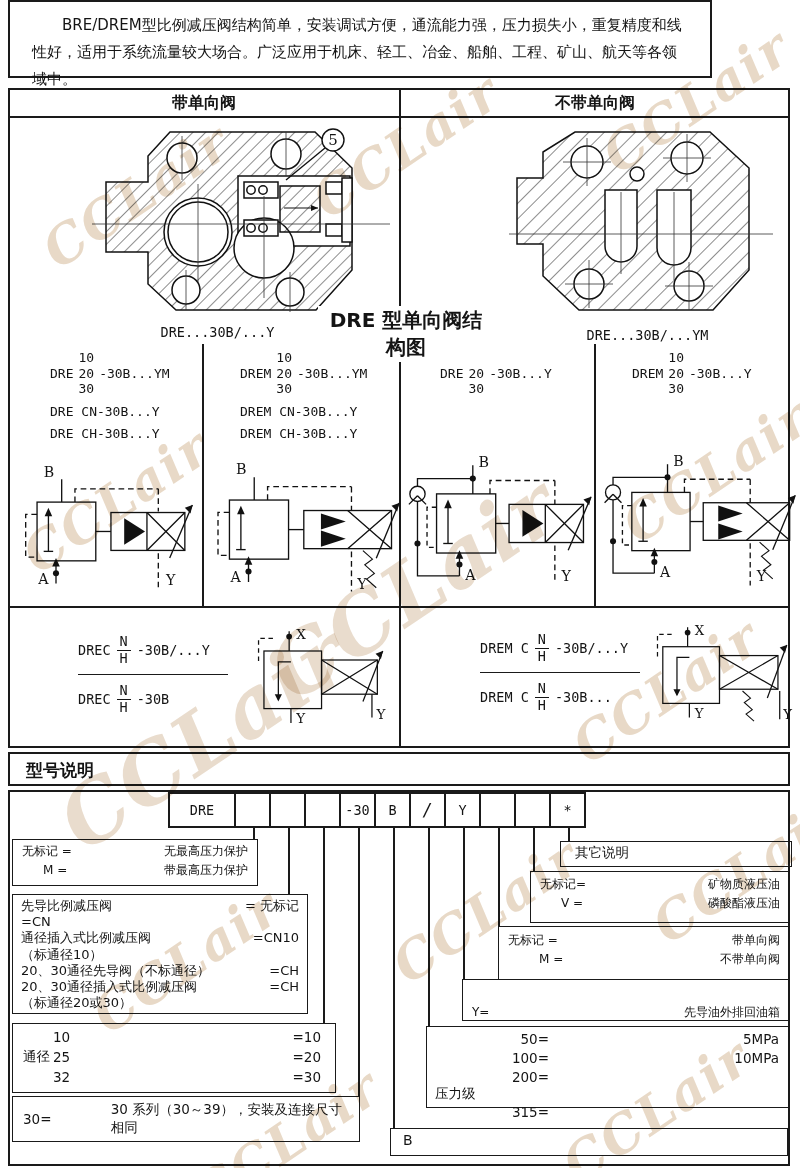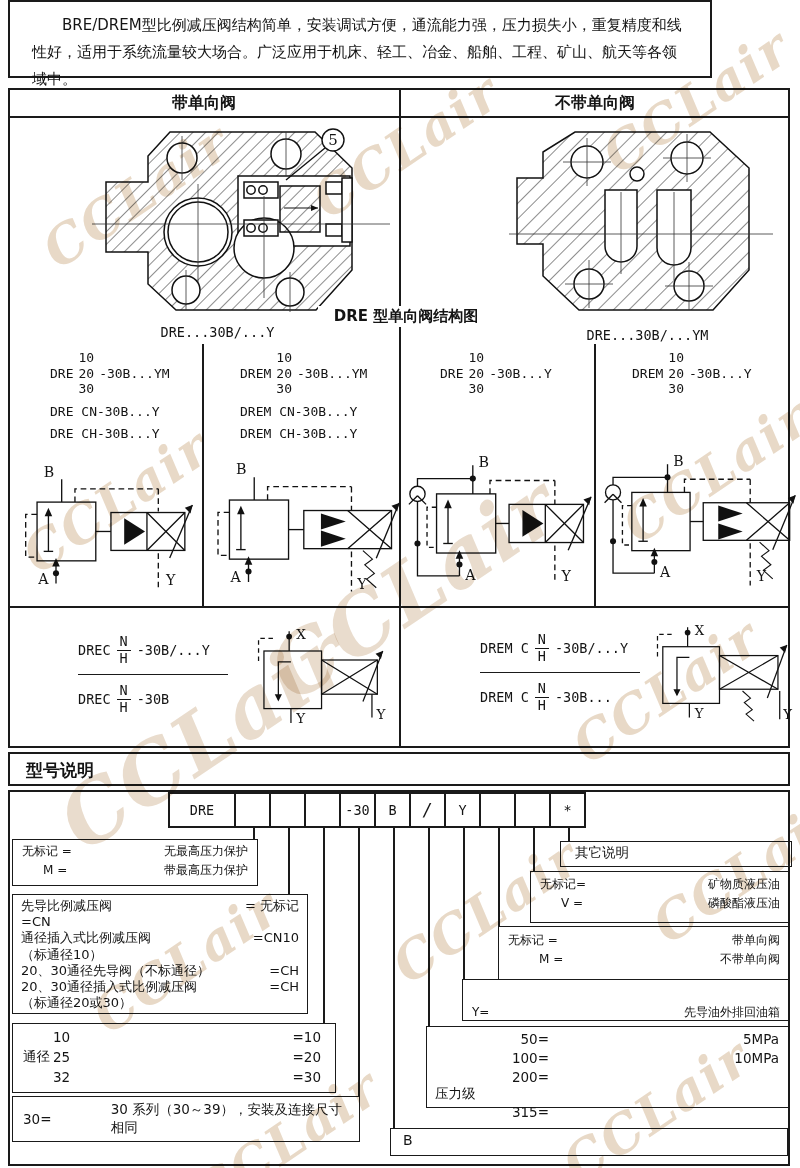--- a/index.html
+++ b/index.html
@@ -6,21 +6,21 @@
   body{width:800px;height:1168px;position:relative;background:#fff;
        font-family:"DejaVu Sans","Liberation Sans",sans-serif;color:#141414;overflow:hidden;}
   .box{position:absolute;border:2px solid #1a1a1a;box-sizing:border-box;background:transparent;}
   .hl{position:absolute;height:2px;background:#1a1a1a;}
   .vl{position:absolute;width:2px;background:#1a1a1a;}
   .vline{position:absolute;width:2px;background:#1a1a1a;}
   .intro{position:absolute;left:8px;top:0;width:704px;height:78px;border:2px solid #1a1a1a;box-sizing:border-box;}
   .intro p{margin:10px 22px 0;text-indent:2em;font-size:15px;line-height:1.8;}
   .colhdr{position:absolute;top:93px;font-size:16px;font-weight:bold;text-align:center;}
   .mono{font-family:"DejaVu Sans Mono","Liberation Mono",monospace;}
-  .caption{position:absolute;background:#fff;text-align:center;font-size:15px;font-weight:600;z-index:3;padding:1px 4px;}
+  .caption{position:absolute;background:#fff;text-align:center;font-size:20px;font-weight:600;z-index:3;padding:1px 4px;}
   .dlabel{position:absolute;text-align:center;font-size:13.5px;z-index:3;}
   .mcol{position:absolute;font-size:13px;z-index:2;}
   .mrow{display:flex;align-items:center;gap:5px;}
   .mstack{display:inline-flex;flex-direction:column;align-items:center;line-height:1.2;}
   .mx{margin-top:7px;}
   .drecblk{position:absolute;z-index:2;}
   .frow{display:flex;align-items:center;gap:6px;font-size:13.5px;}
   .frac{display:inline-flex;flex-direction:column;align-items:center;line-height:1.15;}
   .frac .num{border-bottom:1.3px solid #141414;padding:0 3px;}
   .fline{border-top:1.6px solid #1a1a1a;margin:8px 0;}

